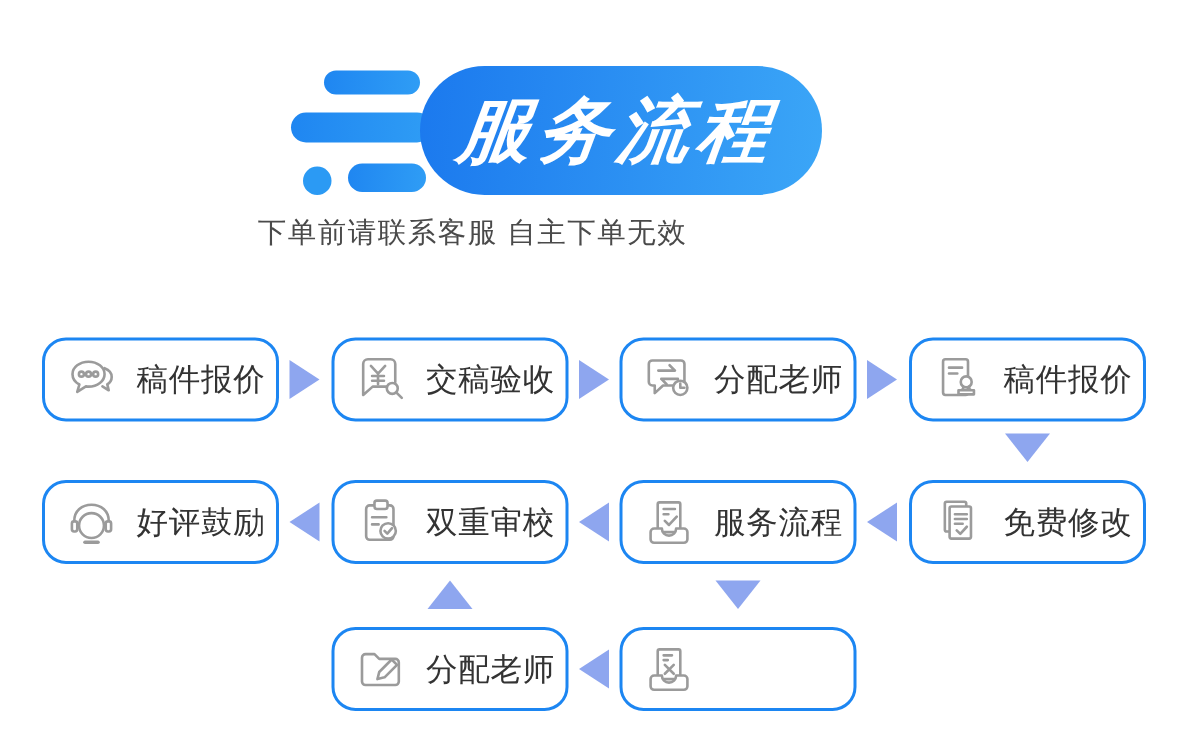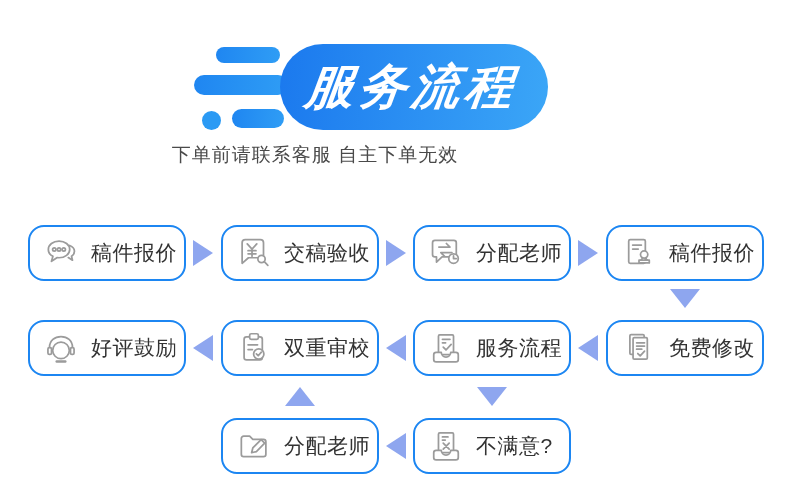--- a/index.html
+++ b/index.html
@@ -167,21 +167,20 @@
   </div>
 
   <div class="box r3 c3">
     <span class="ic">
       <svg viewBox="0 0 48 48">
         <rect class="st" x="14.5" y="7.5" width="19" height="25" rx="1.5"></rect>
         <path class="st" d="M19.5 12.5h7M19.5 16.5h3.5M20.5 20.5 28 28M28 20.5l-7.5 7.5"></path>
         <path class="stw" d="M11.5 29.5H18a6 6 0 0 0 12 0h6.5a3 3 0 0 1 3 3v6a3 3 0 0 1-3 3h-25a3 3 0 0 1-3-3v-6a3 3 0 0 1 3-3Z"></path>
       </svg>
     </span>
-    <span class="lbl">不满意?</span>
   </div>
 
   <div class="box r3 c2">
     <span class="ic">
       <svg viewBox="0 0 48 48">
         <path class="st" d="M8 14.5a3 3 0 0 1 3-3h7.5l4 4H36a3 3 0 0 1 3 3v16a3 3 0 0 1-3 3H11a3 3 0 0 1-3-3Z"></path>
         <path class="stw" d="M21 32.5l1.5-6L33 16l4.5 4.5L27 31Z"></path>
       </svg>
     </span>
     <span class="lbl">分配老师</span>

